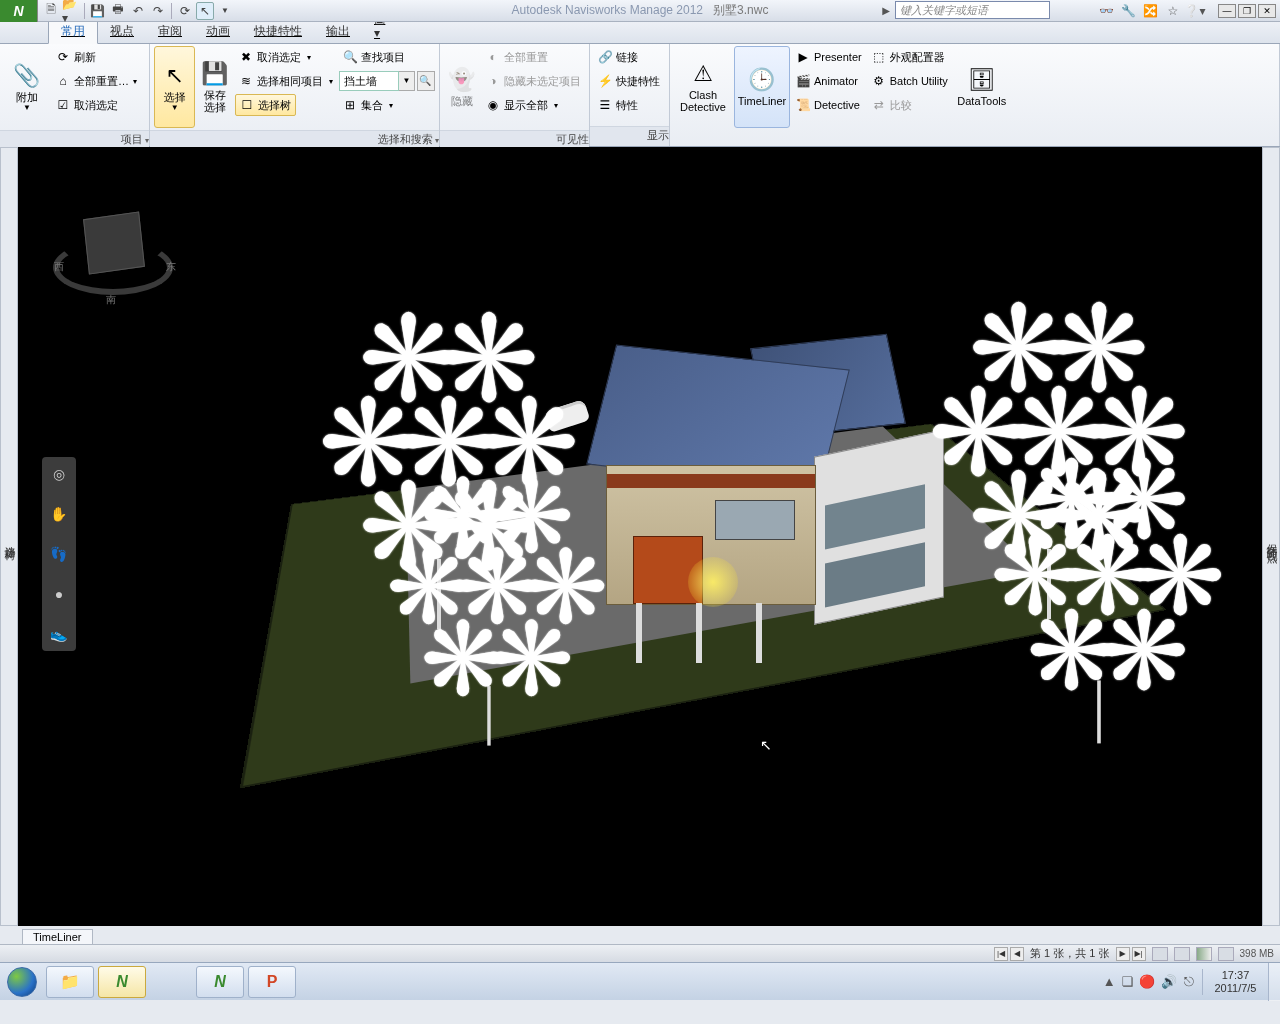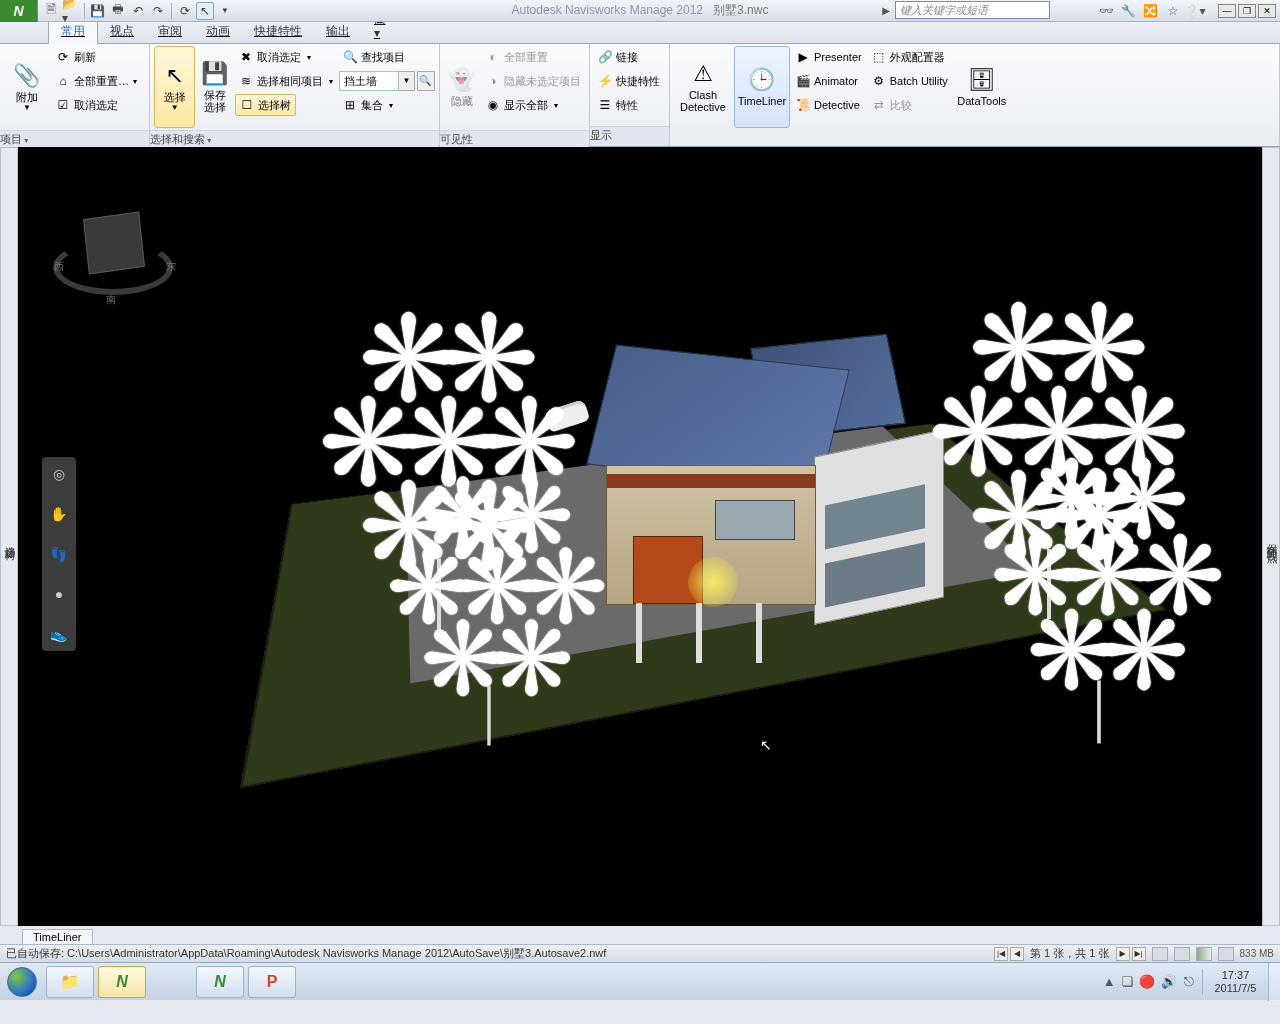--- a/index.html
+++ b/index.html
@@ -21,21 +21,21 @@
 
 .menutabs { height: 22px; background: linear-gradient(#edf0f6, #dde3ec); display: flex; align-items: flex-end; border-bottom: 1px solid #9aa6b8; padding-left: 48px; text-decoration: underline; }
 .tab { padding: 3px 12px 3px; color: #333; cursor: pointer; border-top-left-radius: 3px; border-top-right-radius: 3px; }
 .tab.active { background: #f8f9fb; border: 1px solid #9aa6b8; border-bottom: 1px solid #f8f9fb; margin-bottom: -1px; color: #2a6ebb; }
 .tab-ext { width: 22px; text-align: center; }
 
 
 .ribbon { height: 103px; background: linear-gradient(#fafbfd, #e9edf3); border-bottom: 1px solid #9aa6b8; display: flex; }
 .panel { border-right: 1px solid #c2cad6; display: flex; flex-direction: column; }
 .panel-body { flex: 1; display: flex; align-items: flex-start; padding: 2px 4px; gap: 2px; }
-.panel-title { height: 20px; text-align: left; font-size: 11px; color: #444; background: #e1e6ee; border-top: 1px solid #cfd6e0; line-height: 16px; }
+.panel-title { height: 20px; text-align: right; font-size: 11px; color: #444; background: #e1e6ee; border-top: 1px solid #cfd6e0; line-height: 16px; }
 .panel-title.drop::after { content: " ▾"; font-size: 8px; color: #666; }
 .big-btn { display: flex; flex-direction: column; align-items: center; justify-content: center; width: 46px; height: 82px; cursor: pointer; border-radius: 3px; padding: 2px; }
 .big-btn.active { background: linear-gradient(#fff7dc, #ffe8a0); border: 1px solid #d9b854; }
 .big-btn.active2 { background: linear-gradient(#eef4ff, #d4e3f8); border: 1px solid #9ab5de; }
 .big-btn .icon { font-size: 22px; margin-bottom: 2px; }
 .big-btn .label { font-size: 11px; text-align: center; line-height: 12px; }
 .small-rows { display: flex; flex-direction: column; gap: 2px; }
 .small-btn { display: flex; align-items: center; gap: 4px; padding: 2px 4px; height: 22px; cursor: pointer; border-radius: 2px; font-size: 11px; white-space: nowrap; }
 .small-btn.active { background: linear-gradient(#fff7dc, #ffe8a0); border: 1px solid #d9b854; }
 .small-btn.disabled { color: #999; }
@@ -380,34 +380,33 @@
     <div class="cursor">↖</div>
   </div>
   <div class="side-tab">保存的视点</div>
 </div>
 
 <div class="bottom-tab-row">
   <div class="bottom-tab">TimeLiner</div>
 </div>
 
 <div class="statusbar">
-  <span>已自动保存: C:\Users\Administrator\AppData\Roaming\Autodesk Navisworks Manage 2012\AutoSave\别墅3.Autosave2.nwf</span>
   <div class="right">
     <div class="page-nav">
       <div class="navb">|◀</div>
       <div class="navb">◀</div>
       <span style="padding:0 4px">第 1 张，共 1 张</span>
       <div class="navb">▶</div>
       <div class="navb">▶|</div>
     </div>
     <div class="status-icon"></div>
     <div class="status-icon"></div>
     <div class="status-icon" style="background:linear-gradient(90deg,#8a8,#eee)"></div>
     <div class="status-icon"></div>
-    <span class="mem">833 MB</span>
+    <span class="mem">398 MB</span>
   </div>
 </div>
 
 <div class="taskbar">
   <div class="start">
       <div class="start-orb"></div>
     </div>
   <div class="task-btn" style="color:#caa020">📁</div>
   <div class="task-btn active" style="color:#3a8a2f;font-weight:bold;font-style:italic">N</div>
   <div class="task-sep"></div>

